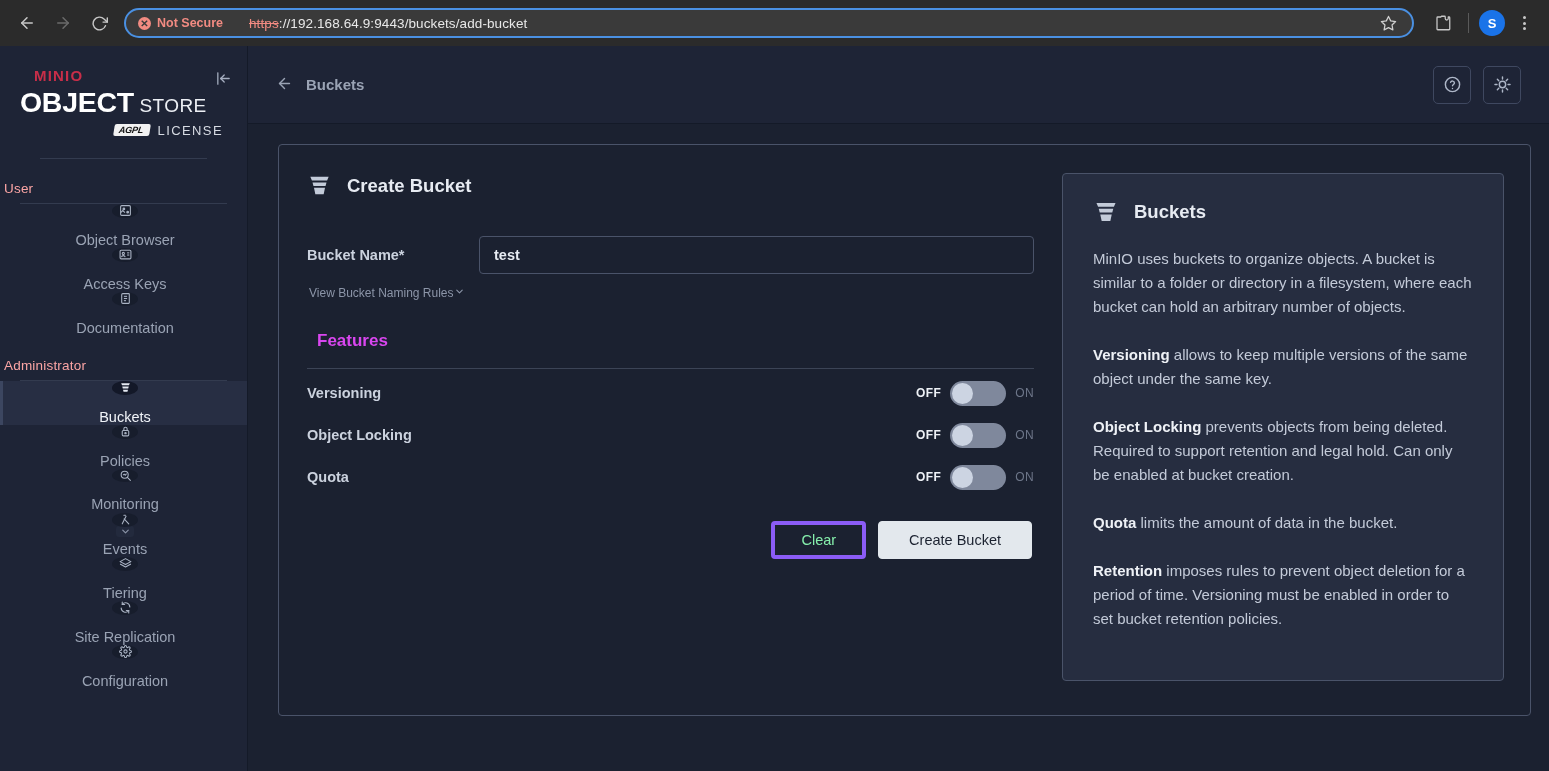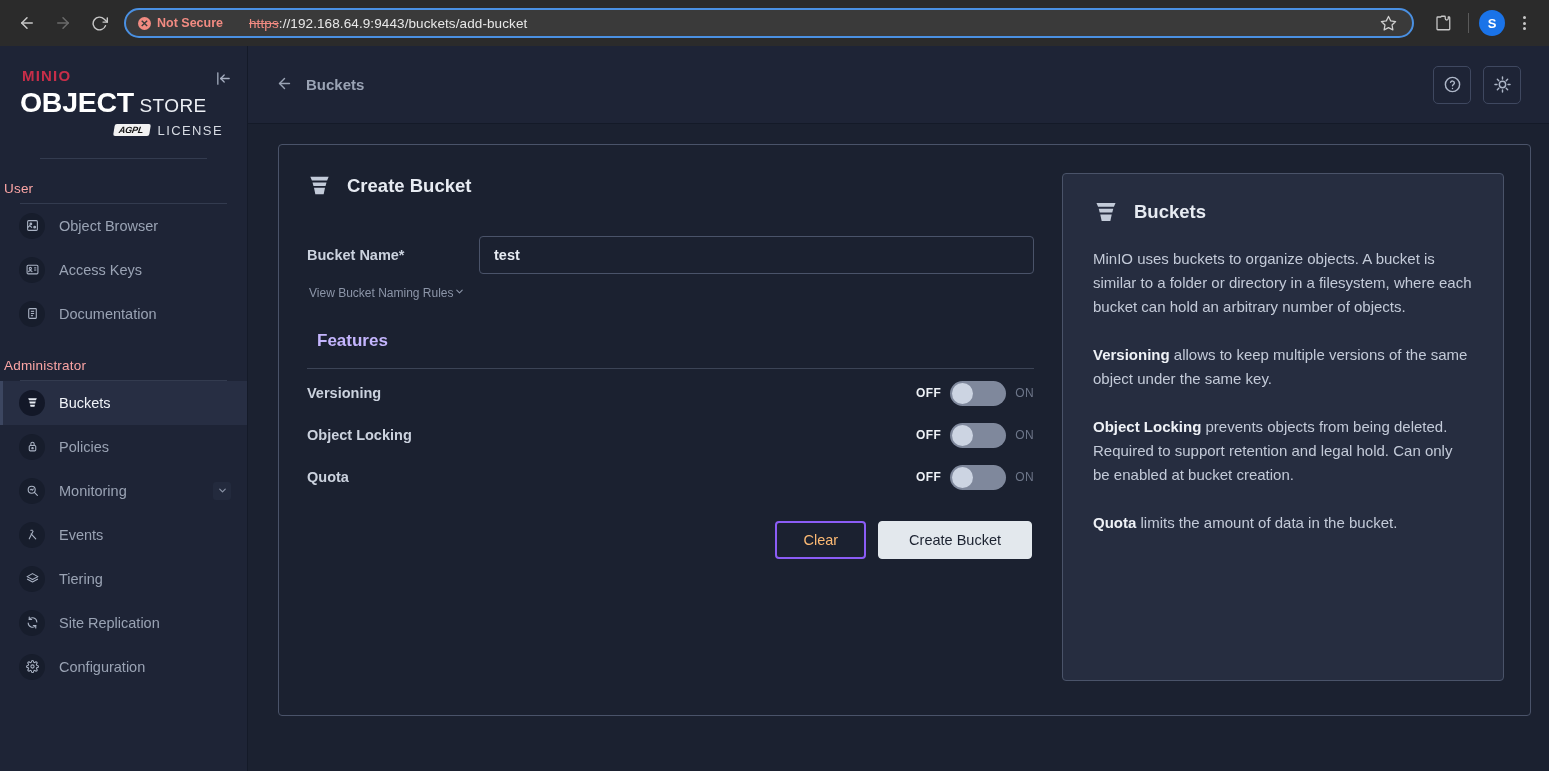--- a/index.html
+++ b/index.html
@@ -99,21 +99,21 @@
   .logo-block {
     padding: 22px 20px 0 20px;
     position: relative;
   }
   .logo-minio {
     color: #c72e49;
     font-size: 15px;
     font-weight: bold;
     letter-spacing: 1.2px;
     line-height: 1;
-    margin-left: 2px;
+    margin-left: 14px;
   }
   .logo-objstore {
     margin-top: 5px;
     line-height: 1;
     white-space: nowrap;
   }
   .logo-objstore .obj {
     color: #ffffff; font-size: 28.5px; font-weight: bold; letter-spacing: -0.3px;
   }
   .logo-objstore .store {
@@ -157,20 +157,21 @@
   .nav-sep { height: 1px; background: #333b4f; margin: 0 20px; }
 
   .nav-item {
     display: flex; align-items: center;
     height: 44px;
     padding: 0 16px 0 19px;
     gap: 14px;
     color: #9aa3b4;
     font-size: 14.5px;
     position: relative;
+    flex-direction: column;
   }
   .nav-item.active {
     background: #272e43;
     color: #f0f3f8;
   }
   .nav-item.active::before {
     content: ""; position: absolute; left: 0; top: 0; bottom: 0;
     width: 3px; background: #3c4660;
   }
   .nav-icon {
@@ -256,21 +257,21 @@
     outline: none;
     max-width: 562px;
   }
   .naming-link {
     color: #8c95a8; font-size: 12px;
     display: inline-flex; align-items: center; 
     margin-top: 6px;
   }
 
   .features-title {
-    color: #c4b5fd; font-size: 17px; font-weight: bold;
+    color: #d946ef; font-size: 17px; font-weight: bold;
     margin: 30px 0 0 10px;
   }
   .features-rule { height: 1px; background: #3c4456; margin: 17px 0 0 0; }
 
   .feat-row {
     display: flex; align-items: center;
     height: 36px;
     margin-top: 6px;
   }
   .feat-name { color: #cbd2de; font-size: 14.5px; font-weight: bold; flex: 1; }
@@ -297,22 +298,22 @@
   .btn {
     height: 38px;
     border-radius: 4px;
     font-size: 14.5px;
     font-family: "Liberation Sans", sans-serif;
     display: flex; align-items: center; justify-content: center;
     padding: 0 26px;
   }
   .btn-ghost {
     background: transparent;
-    border: 2px solid #8b5cf6;
-    color: #fdba74;
+    border: 4px solid #8b5cf6;
+    color: #86efac;
     text-align: center;
   }
   .btn-primary {
     background: #e3e8ed;
     border: 1px solid #e3e8ed;
     color: #1c2230;
     padding: 0 30px;
   }
 
   
@@ -650,18 +651,19 @@
                   <path d="M3.2 3.6h17.6l-1.5 3.6H4.7L3.2 3.6zM5.3 9h13.4l-.9 3.4H6.2L5.3 9zM6.7 14.2h10.6l-1.3 6.2H8L6.7 14.2z"></path>
                 </svg>
             </span>
             <span class="tt">Buckets</span>
           </div>
 
           <p class="help-p"><span>MinIO uses buckets to organize objects. A bucket is similar to a folder or directory in a filesystem, where each bucket can hold an arbitrary number of objects.</span></p>
           <p class="help-p"><b>Versioning</b><span> allows to keep multiple versions of the same object under the same key.</span></p>
           <p class="help-p"><b>Object Locking</b><span> prevents objects from being deleted. Required to support retention and legal hold. Can only be enabled at bucket creation.</span></p>
           <p class="help-p"><b>Quota</b><span> limits the amount of data in the bucket.</span></p>
+          <p class="help-p"><b>Retention</b><span> imposes rules to prevent object deletion for a period of time. Versioning must be enabled in order to set bucket retention policies.</span></p>
         </div>
 
       </div>
     </div>
   </div>
 </div>
 
 </body></html>

